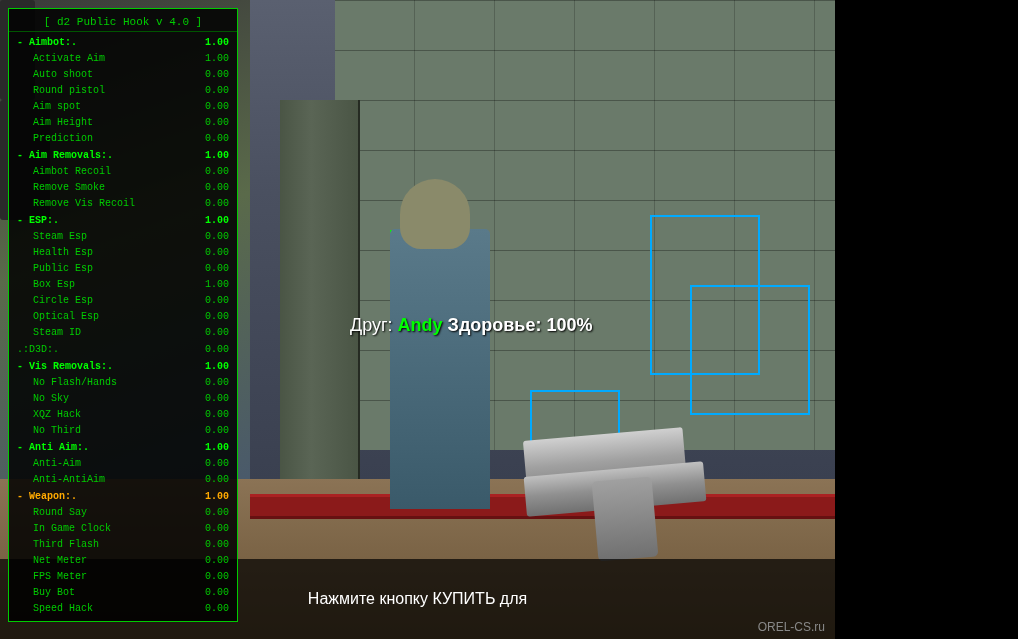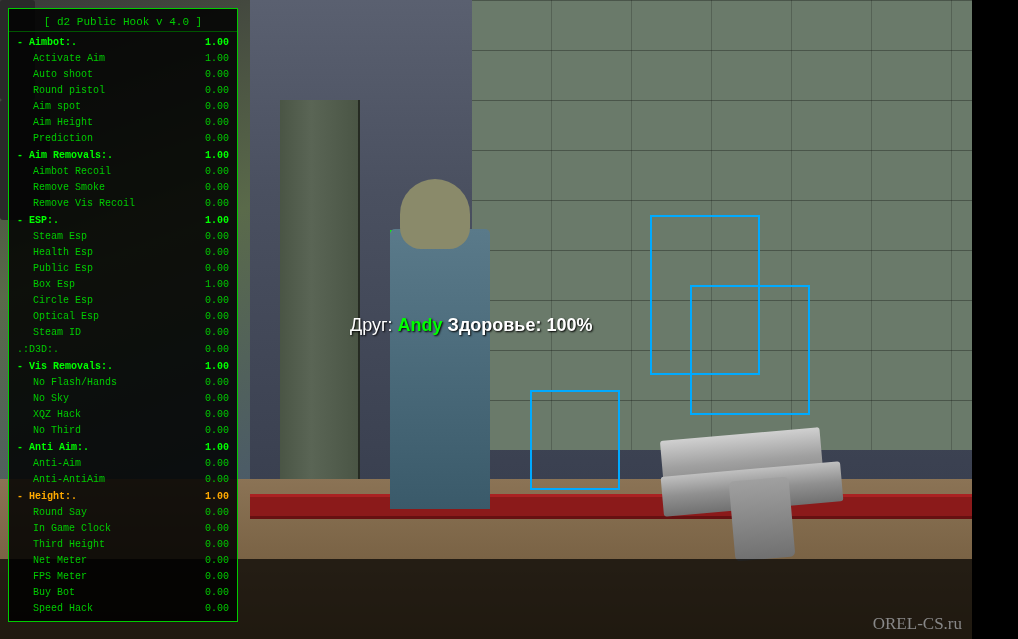--- a/index.html
+++ b/index.html
@@ -8,21 +8,21 @@
       height: 639px;
       overflow: hidden;
       background: #000;
       font-family: 'Courier New', monospace;
       position: relative;
     }
 
     #game-bg {
       position: absolute;
       top: 0; left: 0;
-      width: 972px;
+      width: 835px;
       height: 639px;
       background: linear-gradient(160deg, #3a3a3a 0%, #5a6a4a 30%, #4a5a6a 60%, #3a4a5a 100%);
       overflow: hidden;
     }
 
     
     .floor {
       position: absolute;
       bottom: 0;
       left: 0;
@@ -243,22 +243,22 @@
       font-size: 16px;
       line-height: 1.5;
     }
 
     
     .watermark {
       position: absolute;
       bottom: 5px;
       right: 10px;
       color: #888888;
-      font-size: 17px;
-      font-family: Liberation Serif, serif;
+      font-size: 12px;
+      font-family: Liberation Sans, sans-serif;
     }
 
     
     #cheat-menu {
       position: absolute;
       top: 8px;
       left: 8px;
       width: 230px;
       background: rgba(0, 0, 0, 0.85);
       border: 1px solid #00cc00;
@@ -338,20 +338,21 @@
   </div>
 
   <div class="gun-hand">
     <div class="gun-slide"></div>
     <div class="gun-barrel"></div>
     <div class="gun-grip"></div>
   </div>
 
   <div class="bottom-overlay">
     <div class="buy-text">
+      <div>Нажмите кнопку КУПИТЬ для</div>
     </div>
   </div>
 
   <div class="watermark">OREL-CS.ru</div>
 </div>
 
 <div id="cheat-menu">
   <div class="menu-title">[ d2 Public Hook v 4.0 ]</div>
   <div id="menu-items-container">
 
@@ -442,31 +443,31 @@
       </div>
       <div class="menu-section active"><span>- Anti Aim:.</span><span style="float: right;"> 1.00</span></div>
       <div class="menu-item">
         <span class="label">Anti-Aim</span>
         <span class="value">0.00</span>
       </div>
       <div class="menu-item">
         <span class="label">Anti-AntiAim</span>
         <span class="value">0.00</span>
       </div>
-      <div class="menu-section active" style="color: rgb(255, 170, 0);"><span>- Height:.</span><span style="float: right;"> 1.00</span></div>
+      <div class="menu-section active" style="color: rgb(255, 170, 0);"><span>- Weapon:.</span><span style="float: right;"> 1.00</span></div>
       <div class="menu-item">
         <span class="label">Round Say</span>
         <span class="value">0.00</span>
       </div>
       <div class="menu-item">
         <span class="label">In Game Clock</span>
         <span class="value">0.00</span>
       </div>
       <div class="menu-item">
-        <span class="label">Third Height</span>
+        <span class="label">Third Flash</span>
         <span class="value">0.00</span>
       </div>
       <div class="menu-item">
         <span class="label">Net Meter</span>
         <span class="value">0.00</span>
       </div>
       <div class="menu-item">
         <span class="label">FPS Meter</span>
         <span class="value">0.00</span>
       </div>

